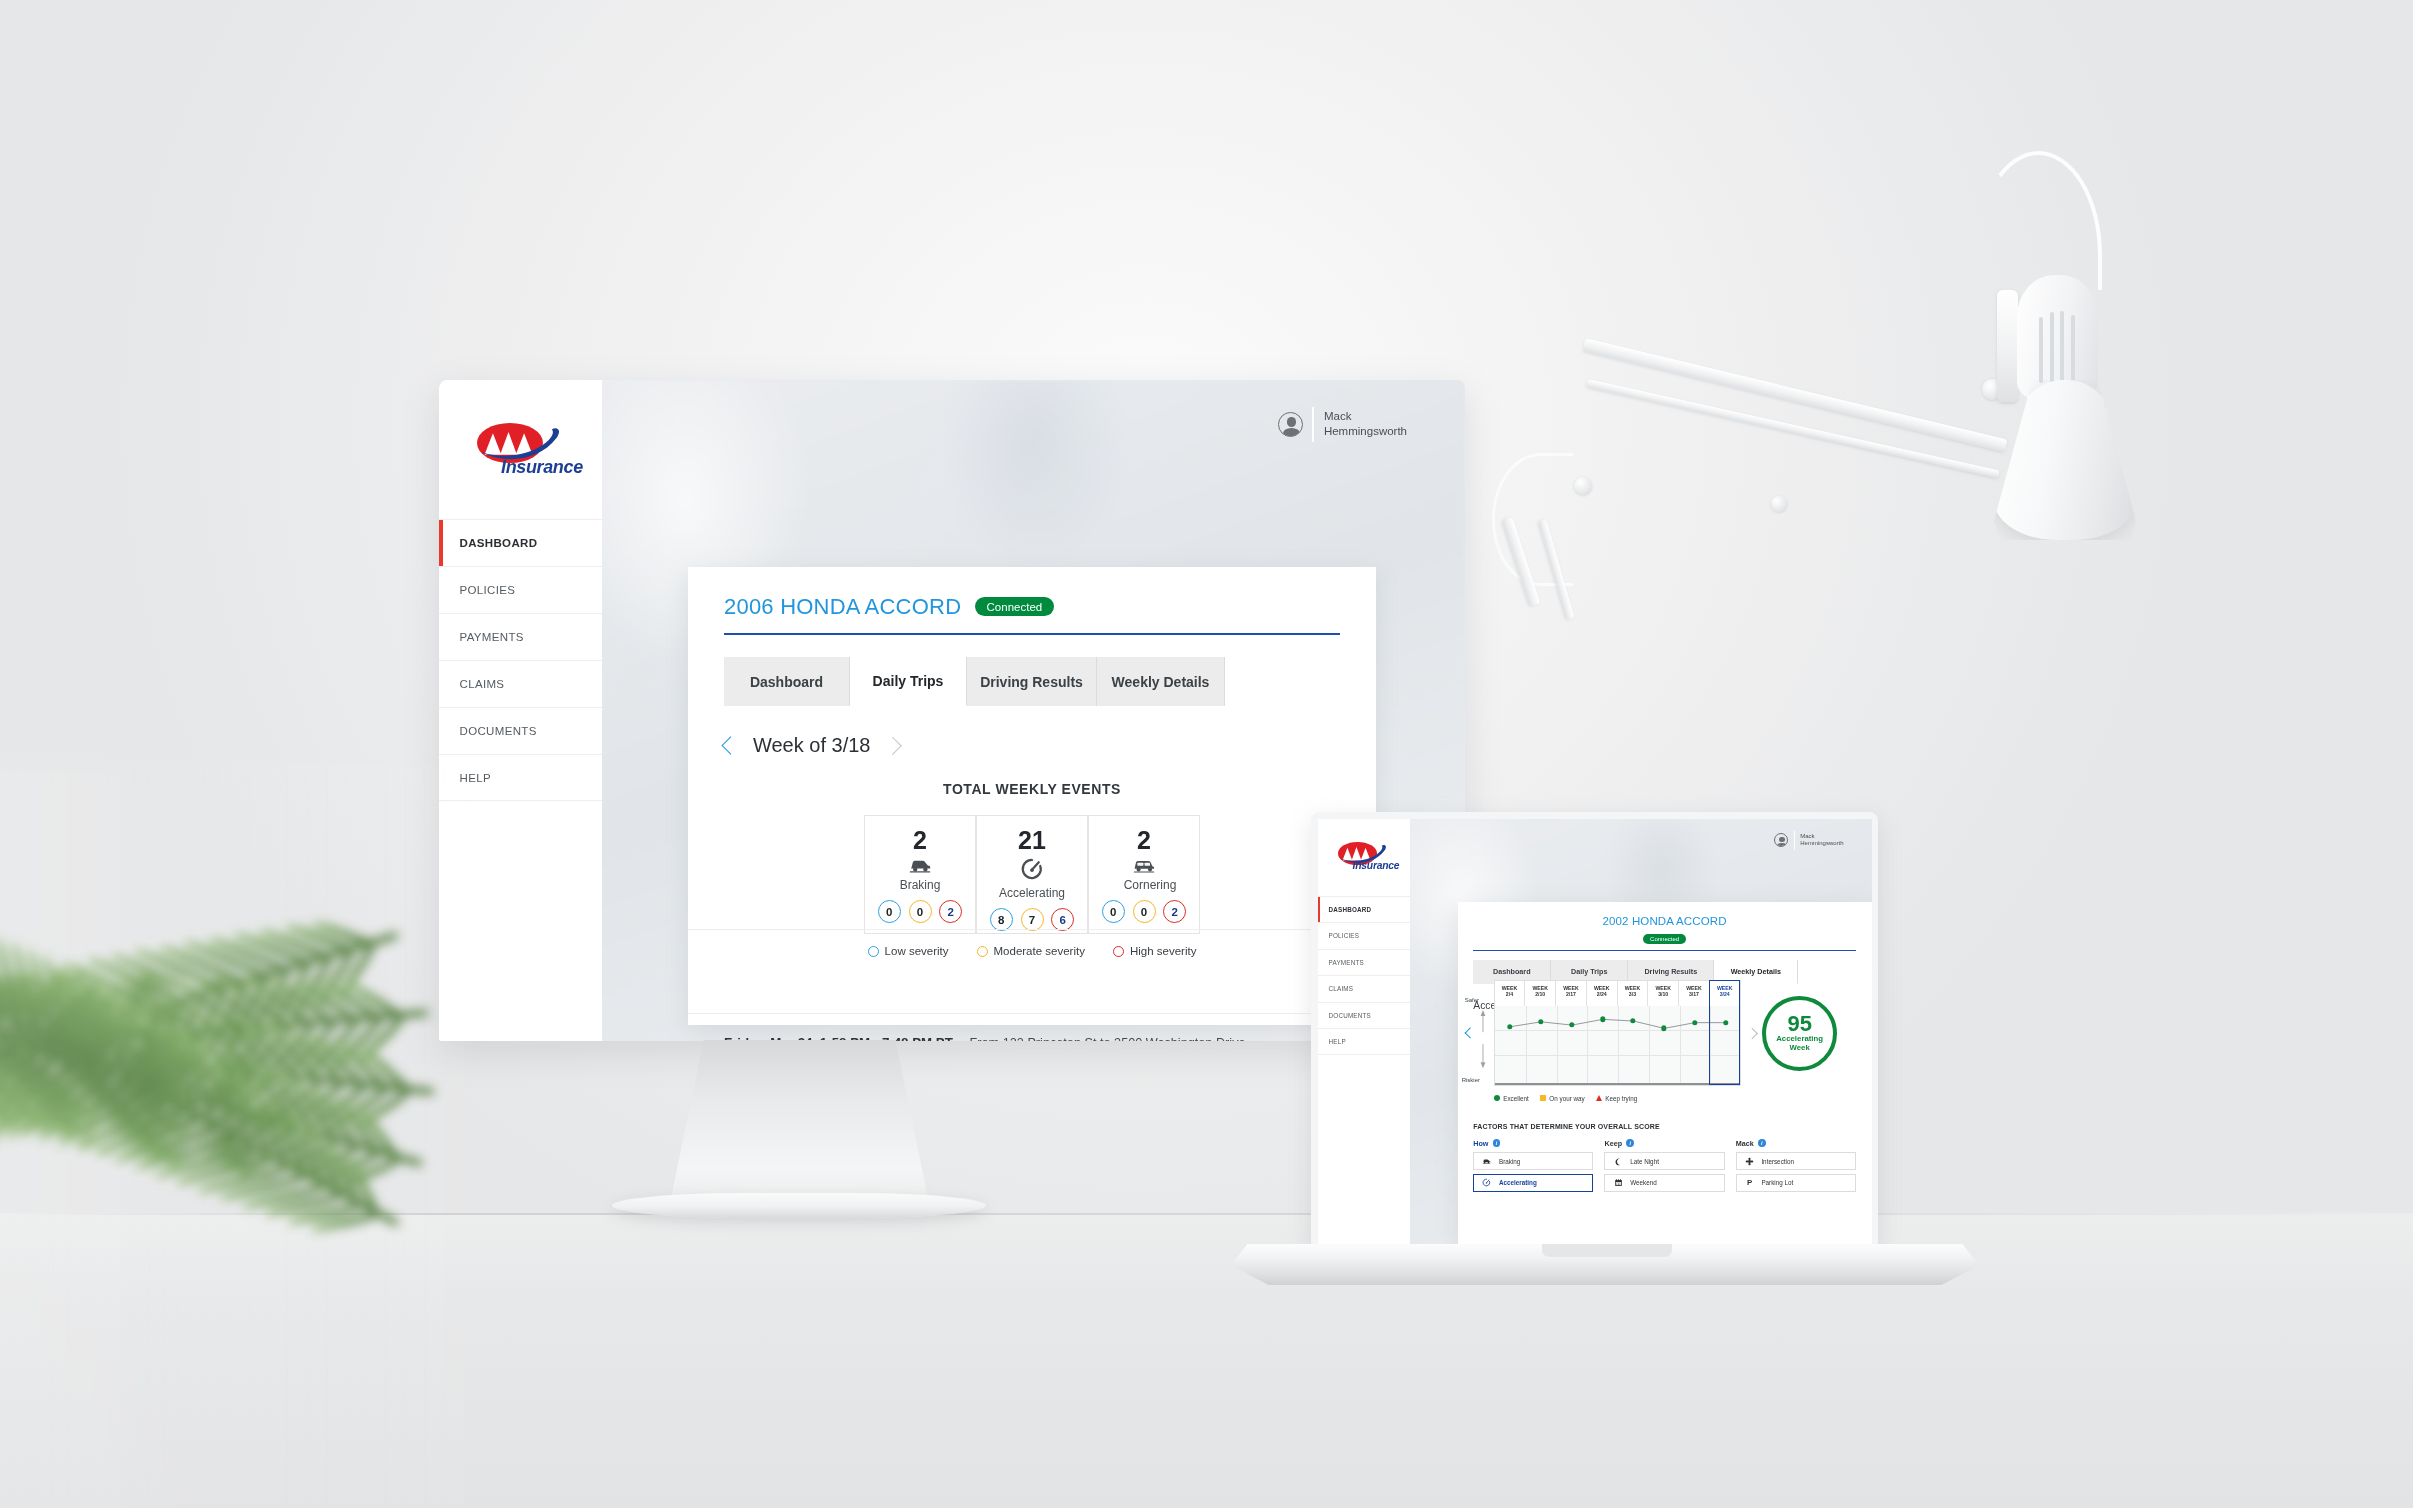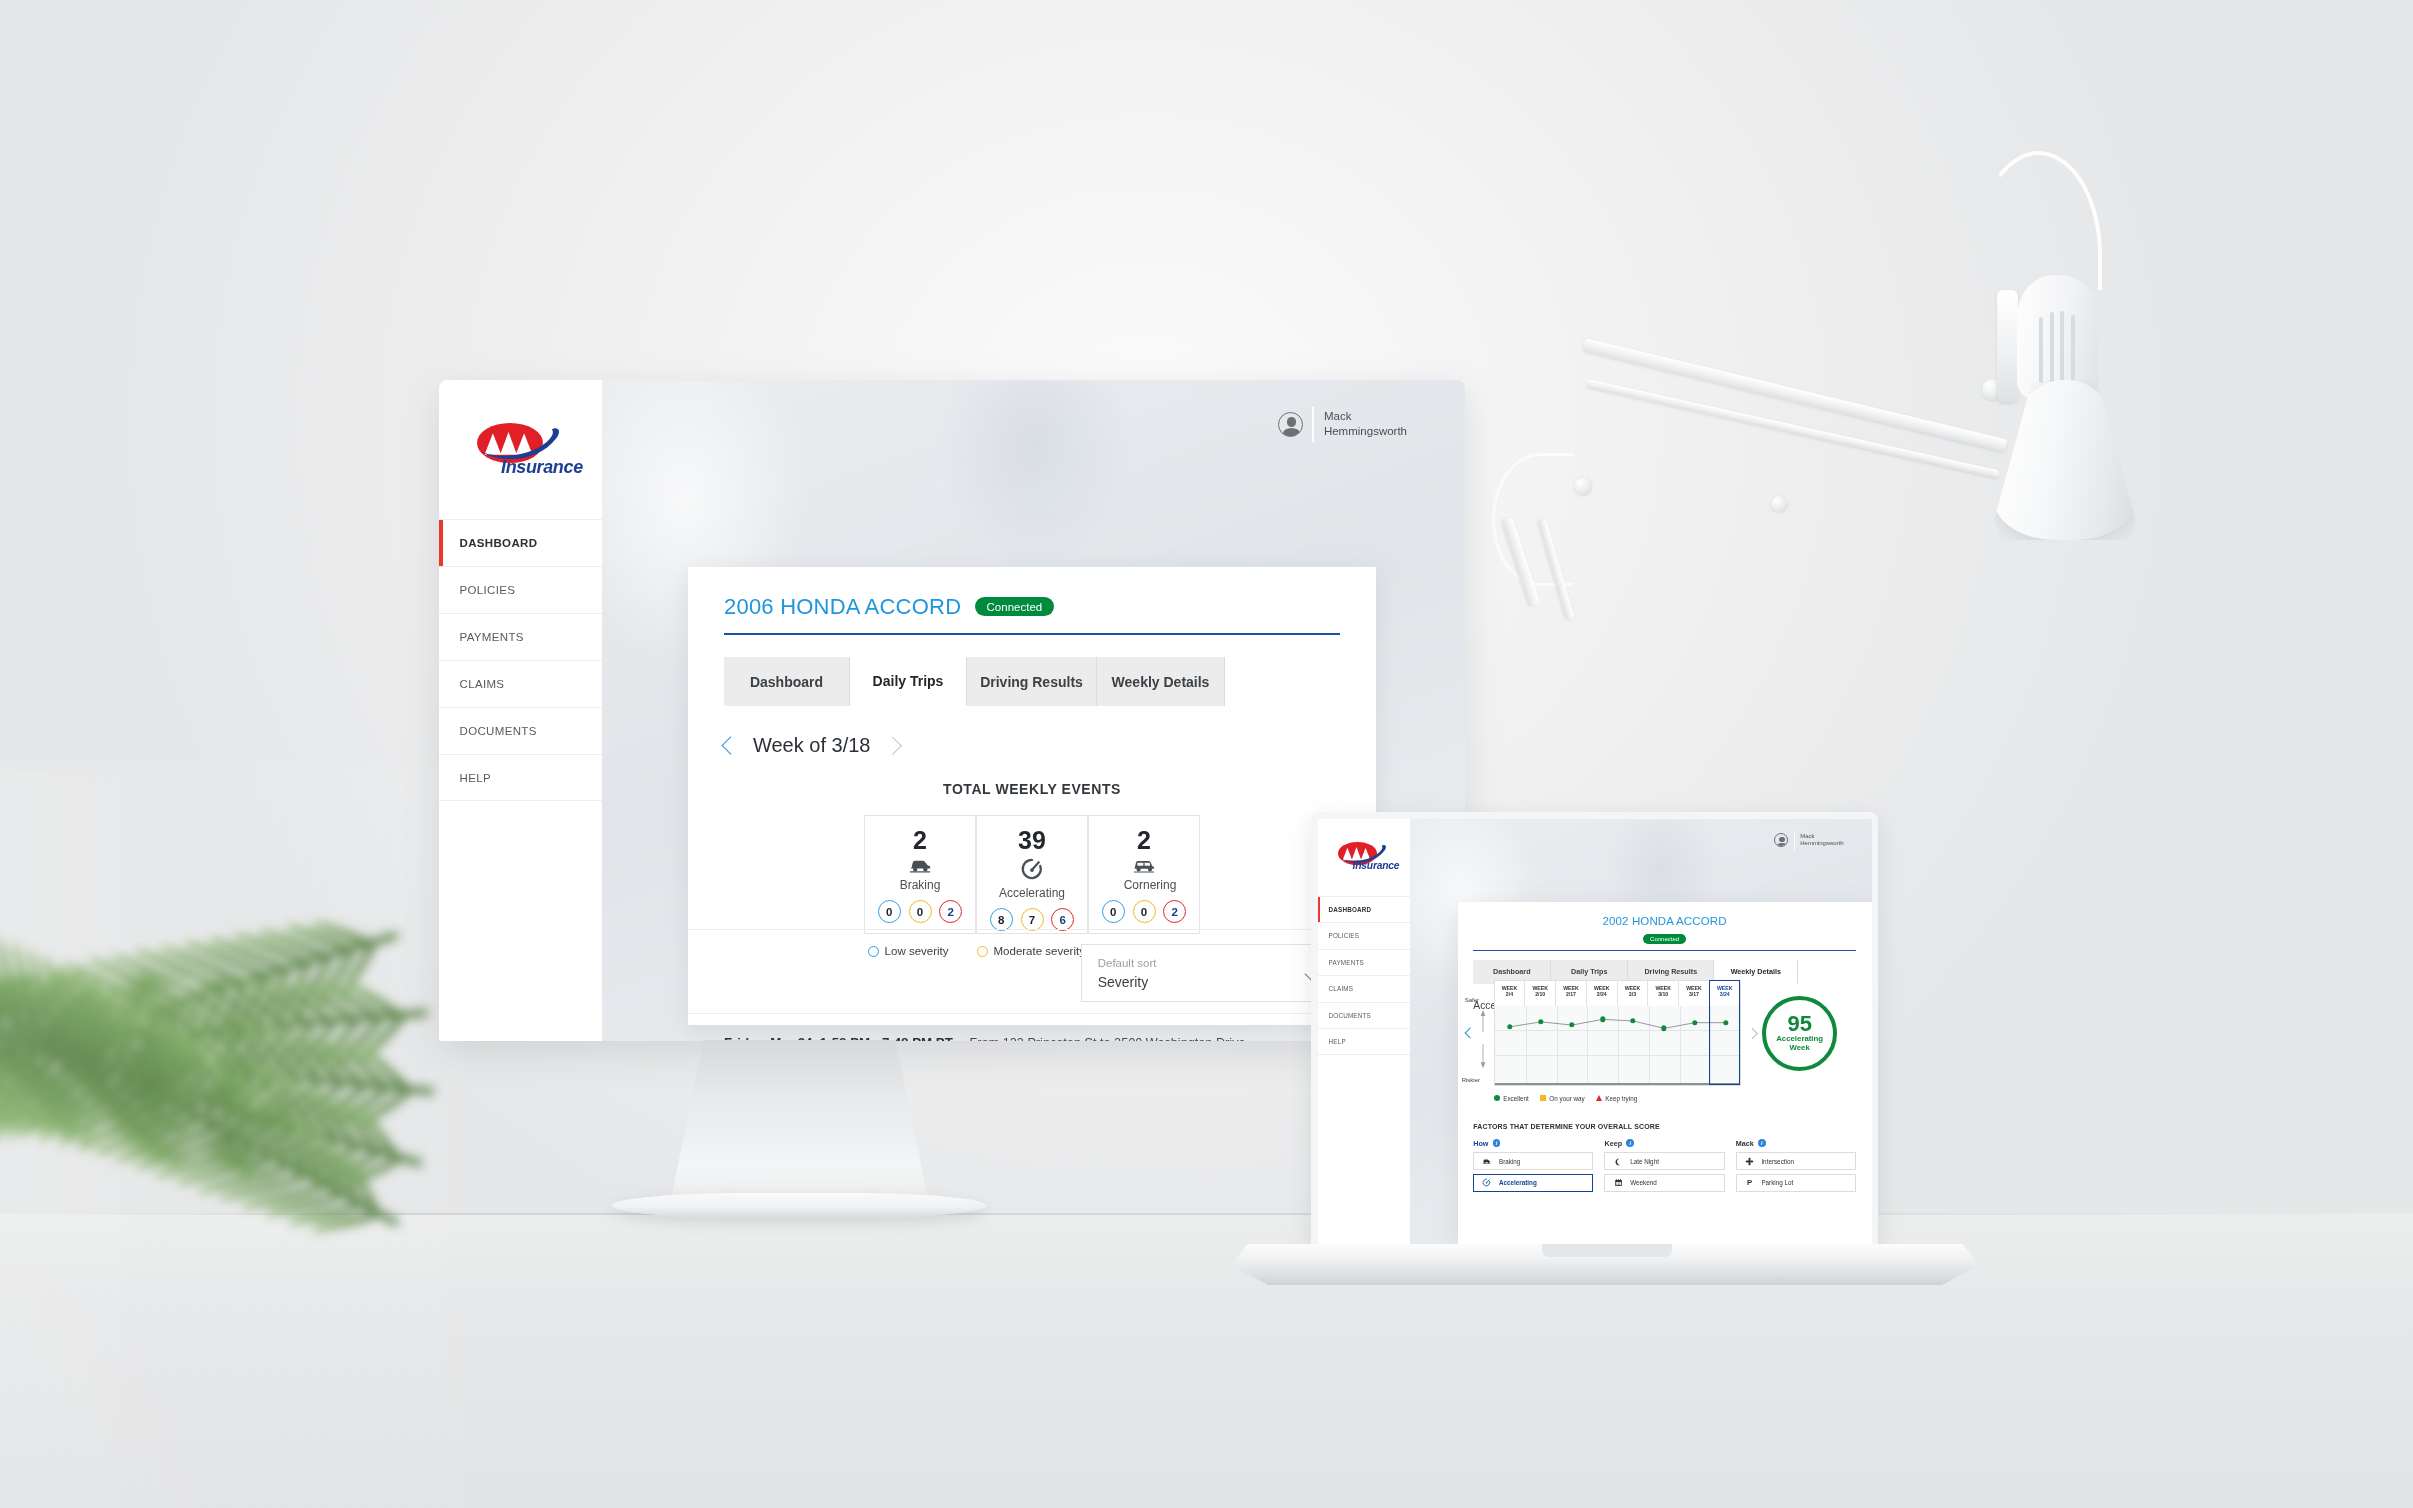--- a/index.html
+++ b/index.html
@@ -352,21 +352,21 @@
       <rect x="3" y="23.6" width="34" height="2.2" rx="1" fill="#4a4f54"></rect>
     </svg></div>
        <div class="ev-lbl" style="font-size:12px; margin-top:2.4px;">Braking</div>
        <div class="sev-row" style="margin-top:8.4px; gap:7.8px;">
          <div class="sev low" style="width:23px;height:23px;font-size:11.5px;">0</div>
          <div class="sev mod" style="width:23px;height:23px;font-size:11.5px;">0</div>
          <div class="sev high" style="width:23px;height:23px;font-size:11.5px;">2</div>
        </div>
               </div>
               <div class="ev-card" style="width: 112px; height: 119px; padding-top: 9.7px;">
-                <div class="ev-num" style="font-size:25px;">39</div>
+                <div class="ev-num" style="font-size:25px;">21</div>
        <div style="margin-top:2.4px;"><svg width="24" height="24" viewBox="0 0 32 32">
       <path d="M16 4 A12 12 0 1 0 27 12" fill="none" stroke="#4a4f54" stroke-width="3" stroke-linecap="round"></path>
       <path d="M16 17 L25 7" stroke="#4a4f54" stroke-width="3" stroke-linecap="round"></path>
       <circle cx="16" cy="17.5" r="2.4" fill="#4a4f54"></circle>
     </svg></div>
        <div class="ev-lbl" style="font-size:12px; margin-top:2.4px;">Accelerating</div>
        <div class="sev-row" style="margin-top:8.4px; gap:7.8px;">
          <div class="sev low" style="width:23px;height:23px;font-size:11.5px;">8</div>
          <div class="sev mod" style="width:23px;height:23px;font-size:11.5px;">7</div>
          <div class="sev high" style="width:23px;height:23px;font-size:11.5px;">6</div>
@@ -402,25 +402,20 @@
               </div>
               <div class="leg" style="font-size: 11.5px;">
                 <span class="leg-ring" style="width:11px;height:11px;border:1.8px solid #dd2b26;margin-right:6px;"></span>
       <span>High severity</span>
               </div>
             </div>
         </div>
 
         <div style="position:absolute; left:0; right:0; top:362px; height:0.6px; background:#ededed;"></div>
 
-        <div class="sort-box" style="right:36px; top:377px; width:259px; height:58px;">
-          <div class="sort-lbl" style="position:absolute; left:15.7px; top:12px; font-size:11.5px;">Default sort</div>
-          <div class="sort-val" style="position:absolute; left:15.7px; top:29px; font-size:14px;">Severity</div>
-          <span class="sort-chev" style="right:20.5px; top:23px; width:12px; height:12px;"></span>
-        </div>
 
         <div style="position:absolute; left:0; right:0; top:446px; height:0.6px; background:#ededed;"></div>
 
         <div class="trip-hdr" style="position:absolute; left:36px; top:468px; gap:14.5px;">
           <div class="trip-when" style="font-size:13.3px;">Friday, Mar 24, 1:58 PM - 7:48 PM PT.</div>
           <div class="trip-route" style="font-size:12.7px;">From 123 Princeton St to 3500 Washington Drive</div>
         </div>
 
       </div>
 

